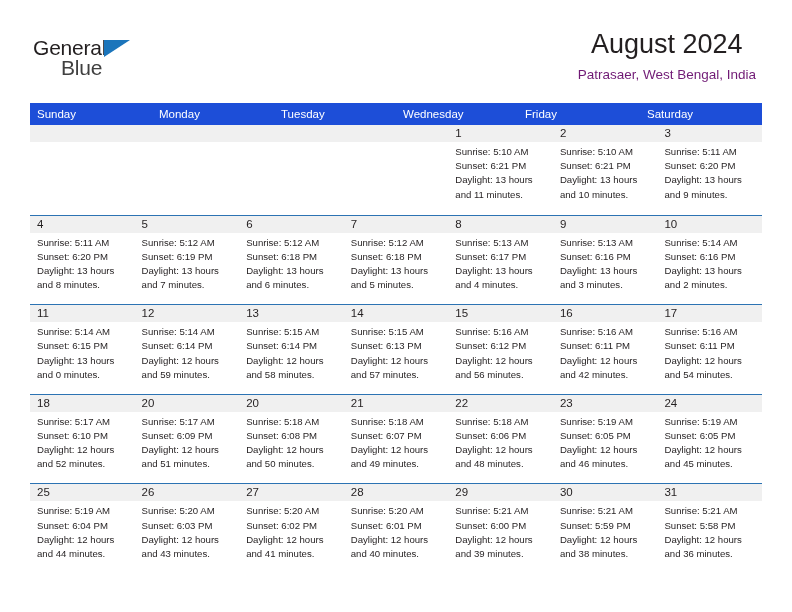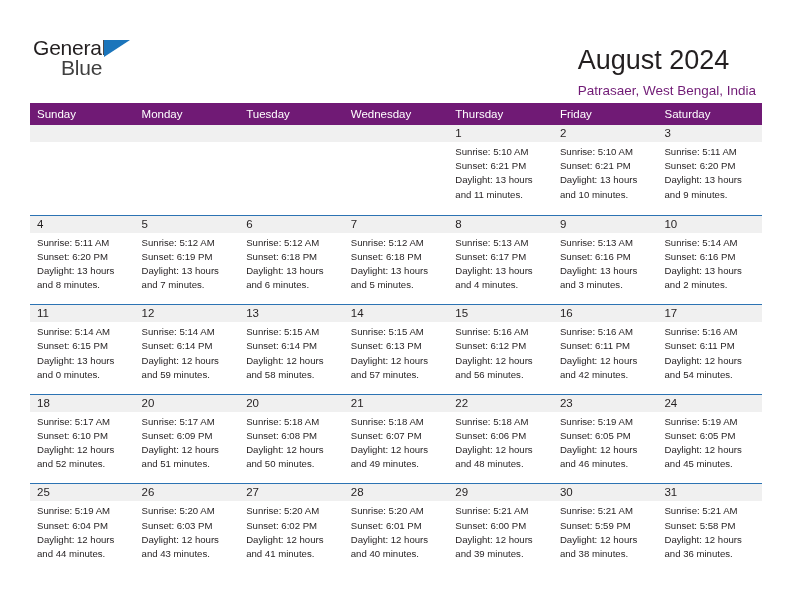--- a/index.html
+++ b/index.html
@@ -65,22 +65,22 @@
     font-size: 21px;
     letter-spacing: -0.2px;
     color: #404040;
     line-height: 24px;
     white-space: nowrap;
   }
 
   .title-block {
     position: absolute;
     right: 36px;
-    top: 44px;
-    text-align: left;
+    top: 28px;
+    text-align: center;
   }
   .cal-title {
     font-size: 27px;
     font-weight: normal;
     color: #231f20;
     line-height: 33px;
     white-space: nowrap;
   }
   .cal-subtitle {
     font-size: 13.5px;
@@ -96,21 +96,21 @@
     position: absolute;
     left: 30px;
     top: 103px;
     width: 732px;
   }
 
   .weekdays {
     display: flex;
     width: 732px;
     height: 22px;
-    background: #701a75;
+    background: #1d4ed8;
     justify-content: space-between;
   }
   .weekday {
     flex: 1 1 0;
     font-size: 11.5px;
     color: #ffffff;
     line-height: 22px;
     padding-left: 7px;
     box-sizing: border-box;
     white-space: nowrap;
@@ -175,21 +175,20 @@
     </div>
 
   </div>
 
   <div class="calendar">
     <div class="weekdays" id="weekday-row">
         <div class="weekday">Sunday</div>
         <div class="weekday">Monday</div>
         <div class="weekday">Tuesday</div>
         <div class="weekday">Wednesday</div>
-        <div class="weekday">Thursday</div>
         <div class="weekday">Friday</div>
         <div class="weekday">Saturday</div>
       </div>
     <div id="weeks-container">
         <div class="week">
           <div class="day-cell empty">
             <div class="day-band"></div>
             <div class="day-body"></div>
           </div>
           <div class="day-cell empty">

